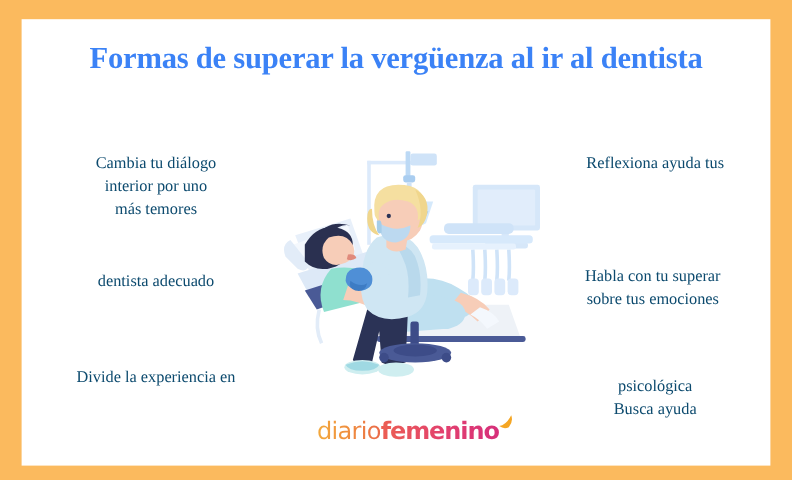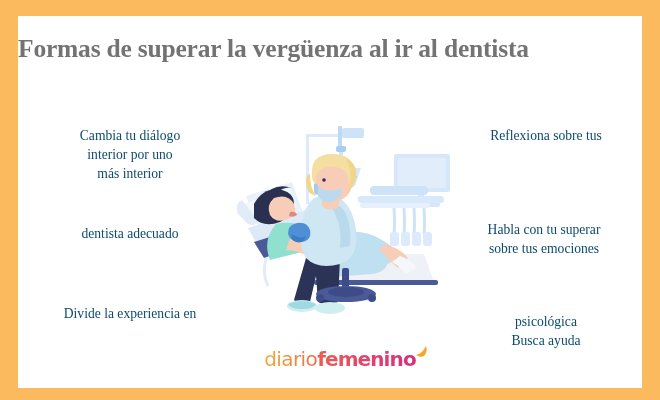--- a/index.html
+++ b/index.html
@@ -33,25 +33,26 @@
     background: #ffffff;
     overflow: hidden;
   }
 
   
   #page-title {
     position: absolute;
     left: 0;
     top: 18px;
     width: 624px;
+    text-align: center;
     font-family: "Liberation Serif", serif;
     font-weight: bold;
     font-size: 25.5px;
     letter-spacing: -0.2px;
-    color: #737373;
+    color: #3b82f6;
     white-space: nowrap;
   }
 
   
   .tip {
     position: absolute;
     text-align: center;
     font-family: "Liberation Serif", serif;
     font-size: 13.6px;
     line-height: 19px;
@@ -126,33 +127,33 @@
 <body>
 
 <div id="infographic">
   <div id="canvas">
 
     <div id="page-title">Formas de superar la vergüenza al ir al dentista</div>
 
     <div class="tip" id="tip-left-1">
       <span class="tip-line">Cambia tu diálogo</span>
       <span class="tip-line">interior por uno</span>
-      <span class="tip-line">más interior</span>
+      <span class="tip-line">más temores</span>
     </div>
 
     <div class="tip" id="tip-left-2">
       <span class="tip-line">dentista adecuado</span>
     </div>
 
     <div class="tip" id="tip-left-3">
       <span class="tip-line">Divide la experiencia en</span>
     </div>
 
     <div class="tip" id="tip-right-1">
-      <span class="tip-line">Reflexiona sobre tus</span>
+      <span class="tip-line">Reflexiona ayuda tus</span>
     </div>
 
     <div class="tip" id="tip-right-2">
       <span class="tip-line">Habla con tu superar</span>
       <span class="tip-line">sobre tus emociones</span>
     </div>
 
     <div class="tip" id="tip-right-3">
       <span class="tip-line">psicológica</span>
       <span class="tip-line">Busca ayuda</span>

